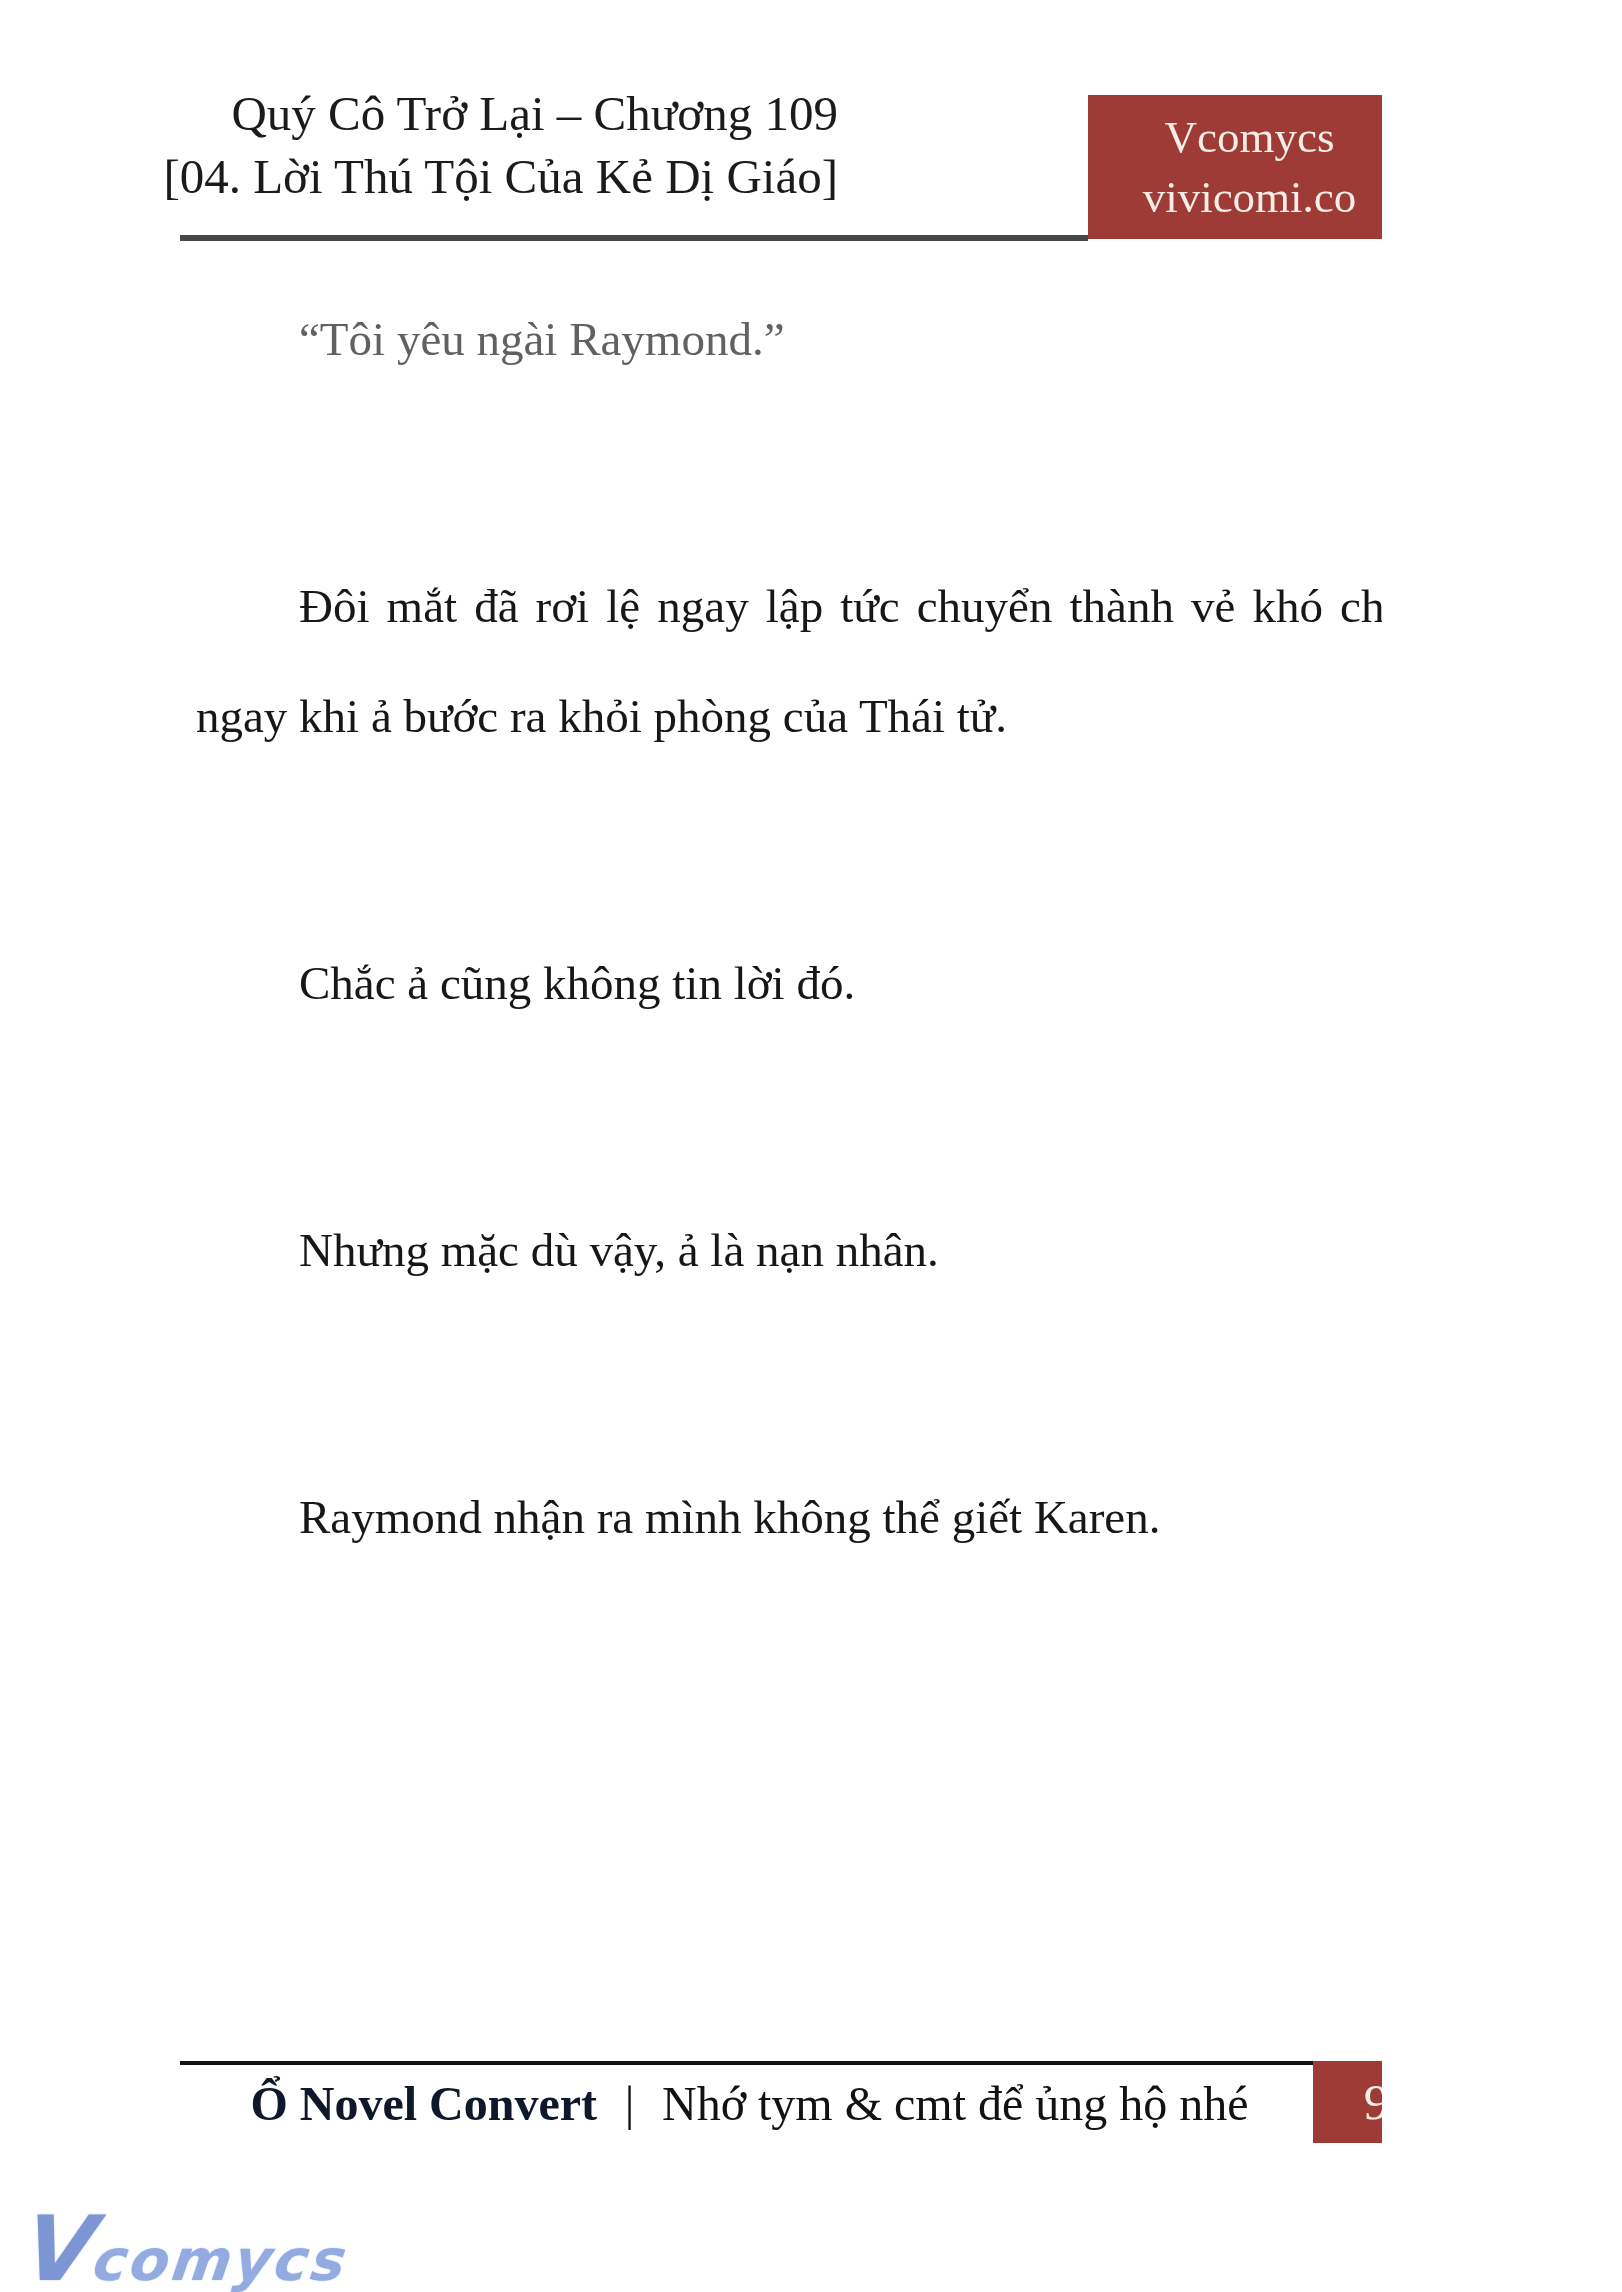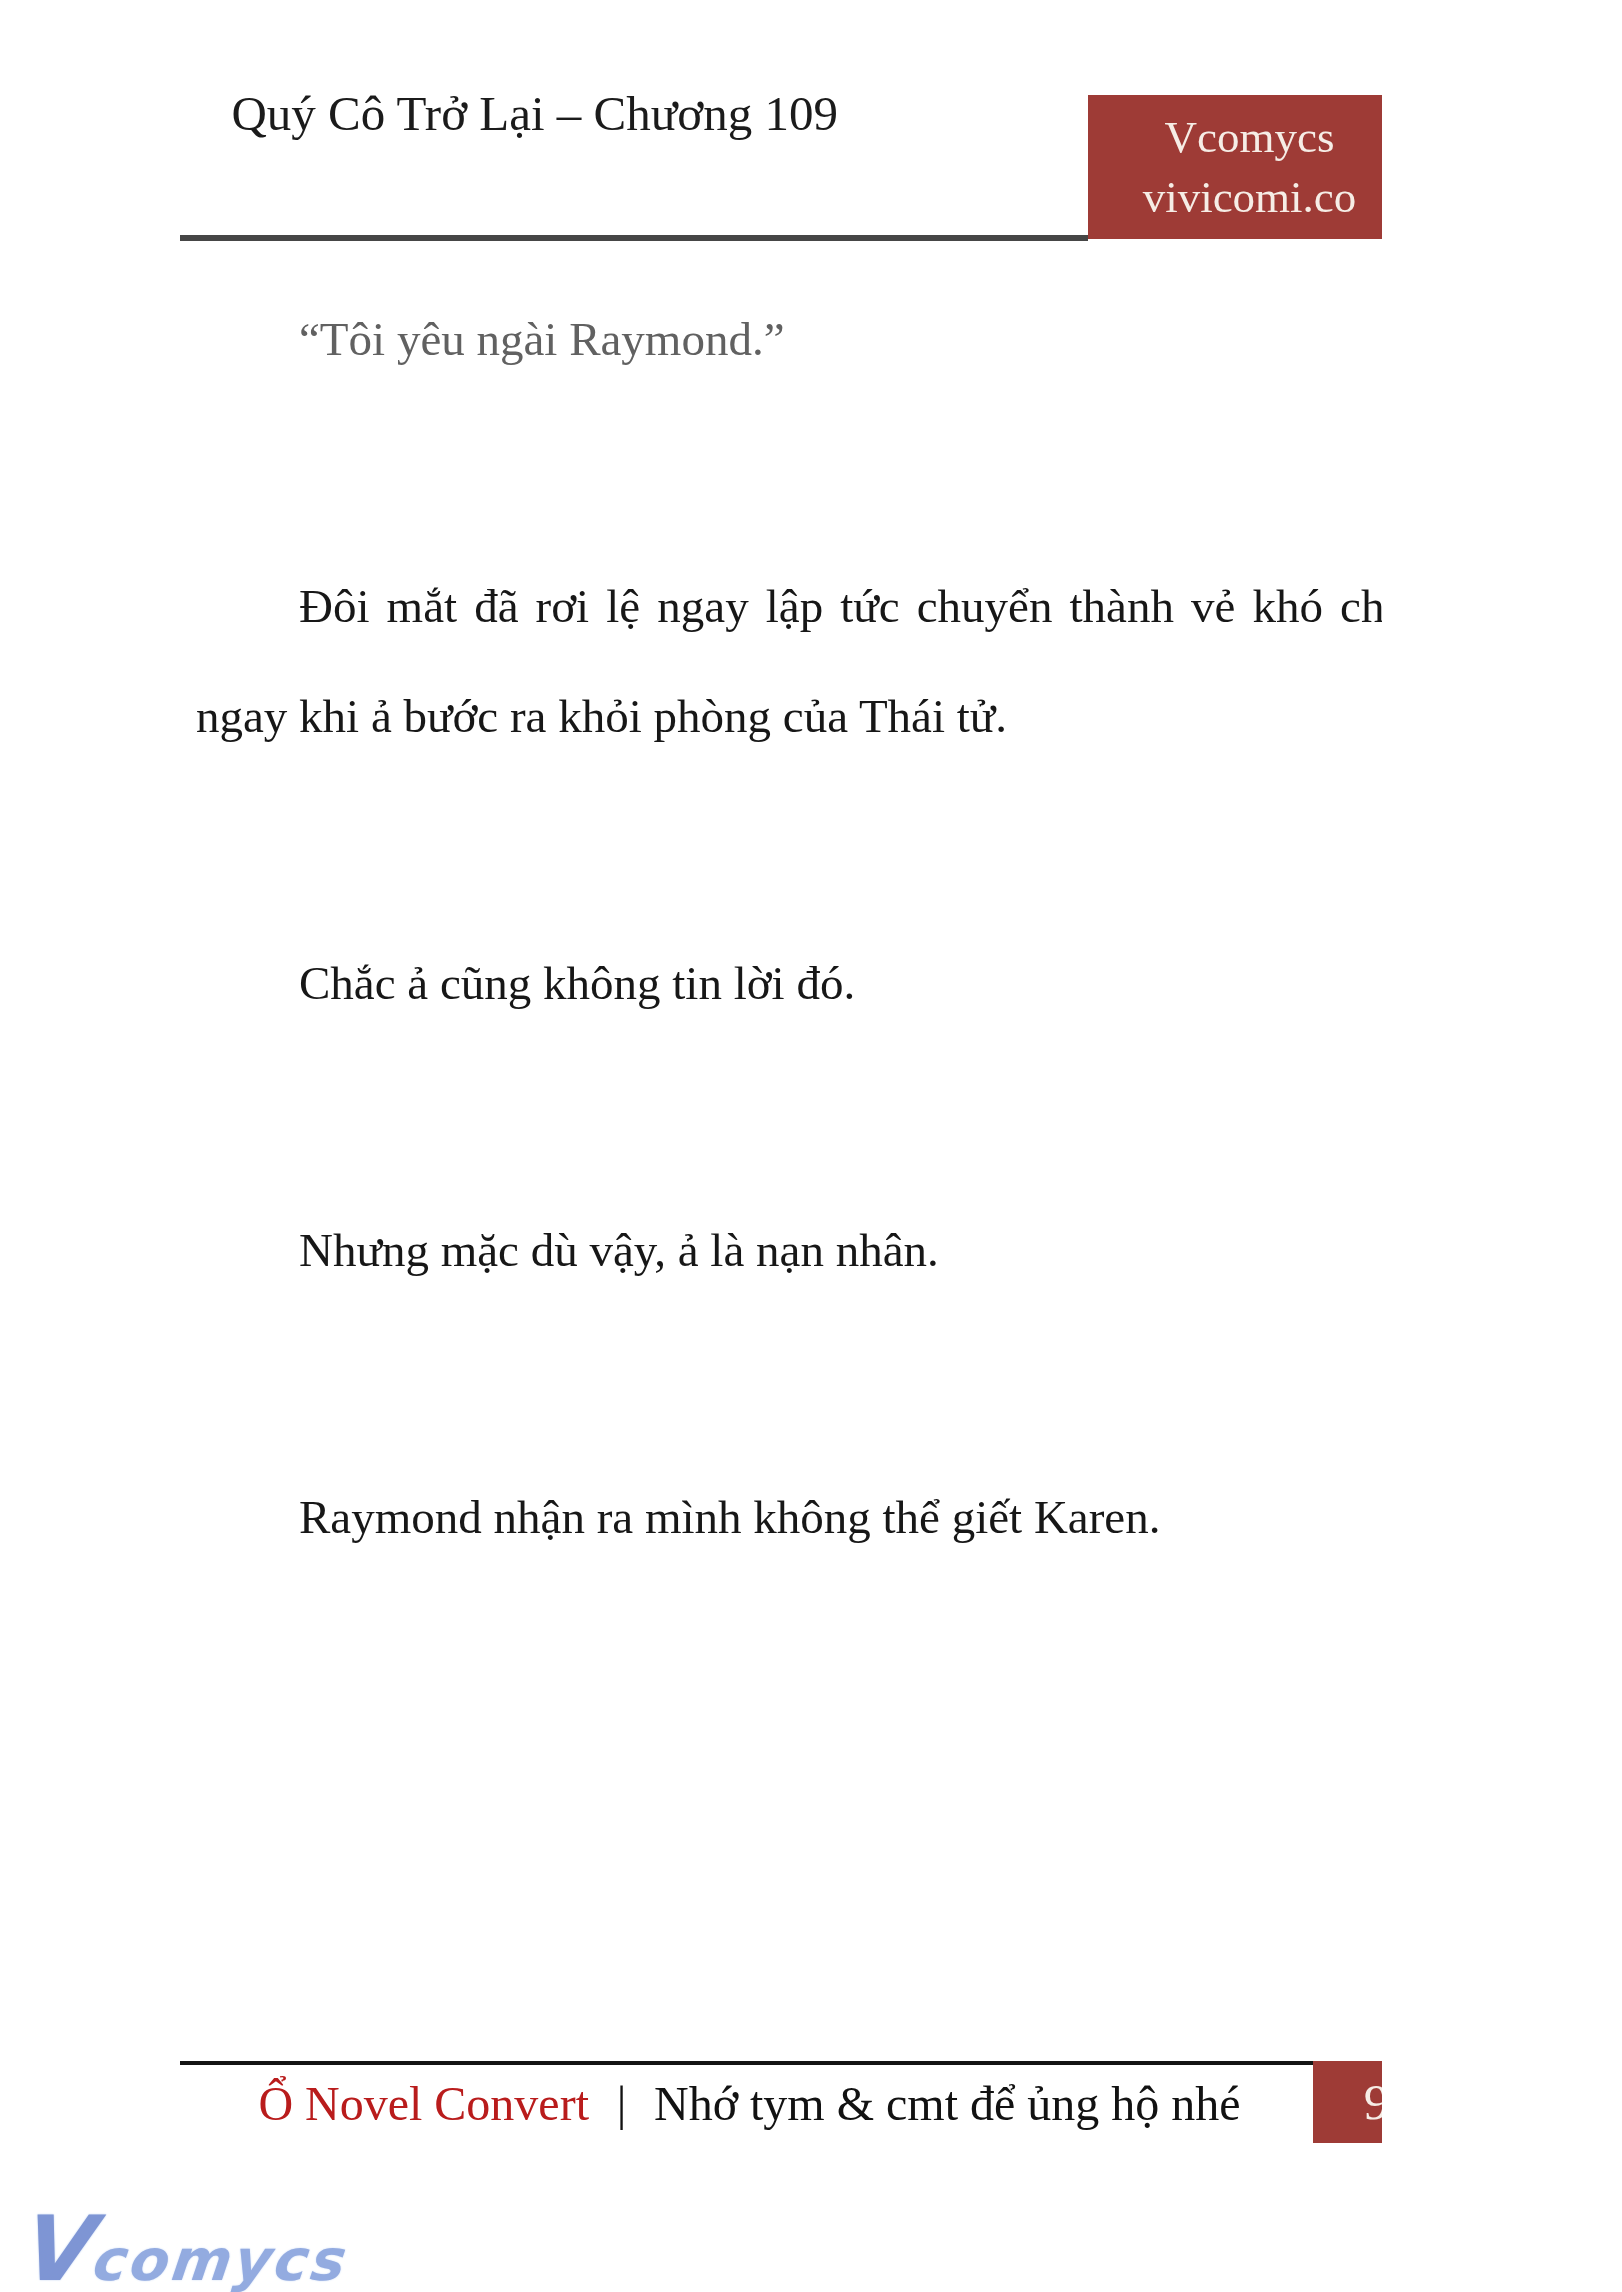--- a/index.html
+++ b/index.html
@@ -81,21 +81,21 @@
     position: absolute;
     left: 186px;
     top: 2066px;
     width: 1127px;
     text-align: center;
     font-size: 48px;
     line-height: 76px;
     color: #121212;
     white-space: nowrap;
   }
-  .f-brand { color: #b91c1c; font-weight: normal; margin-top: 29px; }
+  .f-brand { color: #0f172a; font-weight: bold; margin-top: 29px; }
   .f-sep { margin: 0 15.7px; font-weight: normal; color: #121212; }
   .page-num-box {
     position: absolute;
     left: 1313px;
     top: 2061px;
     width: 127px;
     height: 82px;
     background: #9E3B36;
     color: #F6EDE6;
     display: flex;
@@ -127,20 +127,21 @@
     text-shadow: 0 0 2px #c6d7f4;
   }
 </style>
 </head>
 <body>
 
 <div class="page">
 
   <div class="header-title">
     <div>Quý Cô Trở Lại – Chương 109</div>
+    <div>[04. Lời Thú Tội Của Kẻ Dị Giáo]</div>
   </div>
 
   <div class="brand-box">
     <div>Vcomycs</div>
     <div>vivicomi.co</div>
   </div>
 
   <div class="header-rule"></div>
 
   <div class="body-text">

